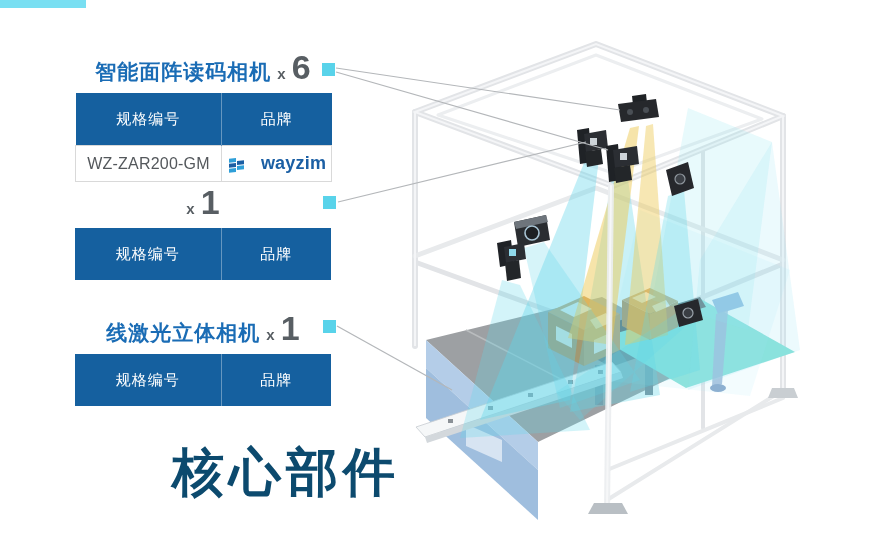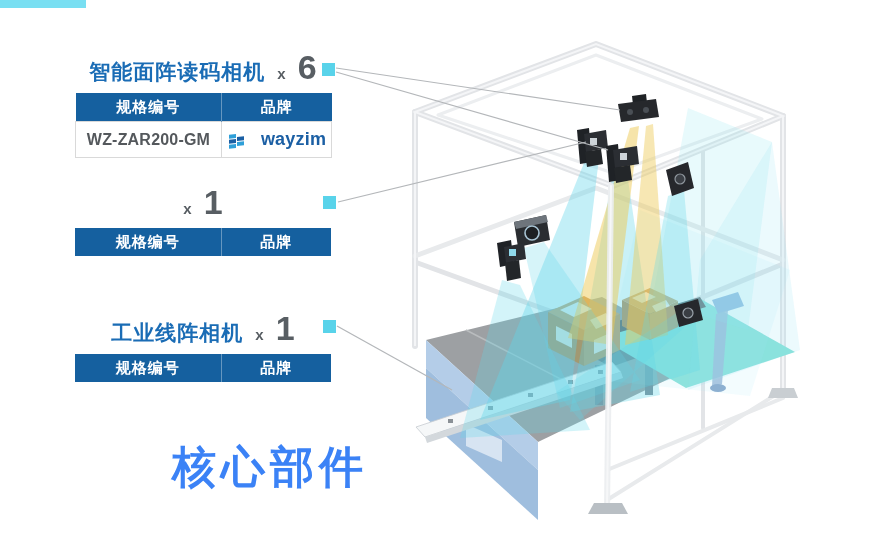--- a/index.html
+++ b/index.html
@@ -3,36 +3,36 @@
 <meta charset="utf-8">
 <style>
   html,body{margin:0;padding:0;background:#ffffff;}
   .canvas{position:relative;width:876px;height:544px;background:#ffffff;overflow:hidden;
           font-family:"Liberation Sans","DejaVu Sans",sans-serif;}
   .topbar{position:absolute;left:0;top:0;width:86px;height:8px;background:#79dff2;}
   .scene{position:absolute;left:0;top:0;width:876px;height:544px;}
   .products{position:absolute;left:0;top:0;width:360px;height:544px;}
   .product{position:absolute;left:75px;width:256px;}
   .p0{top:50px}.p1{top:185px}.p2{top:311px}
-  .ptitle{display:flex;justify-content:center;align-items:baseline;gap:12px;height:40px;}
+  .ptitle{display:flex;justify-content:center;align-items:baseline;gap:6px;height:40px;}
   .ptitle .t{font-size:21px;font-weight:bold;color:#1a6cb5;letter-spacing:1px;}
   .ptitle .x{font-size:15px;font-weight:bold;color:#585e63;}
   .ptitle .n{font-size:34px;font-weight:bold;color:#585e63;line-height:1;}
   table.spec{width:256px;border-collapse:collapse;margin-top:3px;table-layout:fixed;}
-  table.spec th{background:#15609f;color:#ffffff;font-size:15px;font-weight:bold;
-                height:28px;padding:0;letter-spacing:1px;}
+  table.spec th{background:#15609f;color:#ffffff;font-size:15px;font-weight:normal;
+                height:28px;padding:12px;letter-spacing:1px;}
   table.spec th+th{border-left:1px solid rgba(255,255,255,0.35);}
   table.spec col.c1{width:146px;} table.spec col.c2{width:110px;}
   table.spec td{border:1px solid #d9d9d9;background:#fff;height:35px;text-align:center;
                 vertical-align:middle;padding:0;}
-  .model{font-weight:bold;color:#54585c;font-size:16px;letter-spacing:0.2px;}
+  .model{font-weight:normal;color:#54585c;font-size:16px;letter-spacing:0.2px;}
   .brandcell{display:flex;align-items:center;justify-content:center;gap:14px;}
   .brandname{font-weight:bold;color:#1b5fa4;font-size:18px;letter-spacing:0.2px;}
-  .footer{position:absolute;left:172px;top:438px;font-size:44px;font-weight:800;
-          color:#3b82f6;letter-spacing:5px;}
+  .footer{position:absolute;left:172px;top:438px;font-size:52px;font-weight:800;
+          color:#0c4a6e;letter-spacing:5px;}
 </style>
 </head>
 <body>
 
 <div class="canvas">
 
   <svg class="scene" viewBox="0 0 876 544">
 
     <g stroke="#e2e4e7" stroke-width="6" fill="none" stroke-linejoin="round" stroke-linecap="round">
       <path d="M415,112 L596,44 L783,116 L613,186 Z"></path>
@@ -225,21 +225,21 @@
             <tr>
           <th>规格编号</th>
           <th>品牌</th>
         </tr>
       </tbody>
         </table>
     </div>
 
     <div class="product p2">
       <div class="ptitle">
-        <span class="t">工业线阵相机</span>
+        <span class="t">线激光立体相机</span>
         <span class="x">x</span>
         <span class="n">1</span>
       </div>
       <table class="spec">
         <colgroup>
             <col class="c1">
             <col class="c2">
           </colgroup>
         <tbody>
             <tr>

